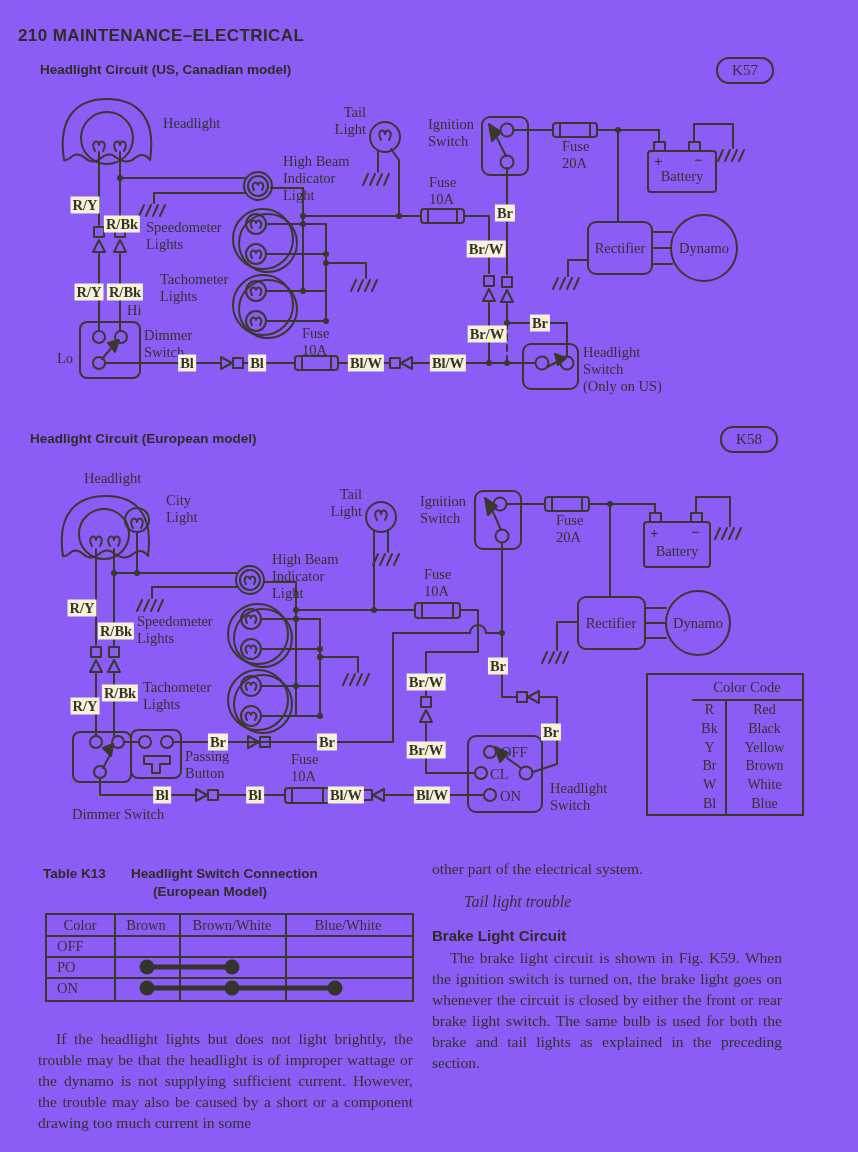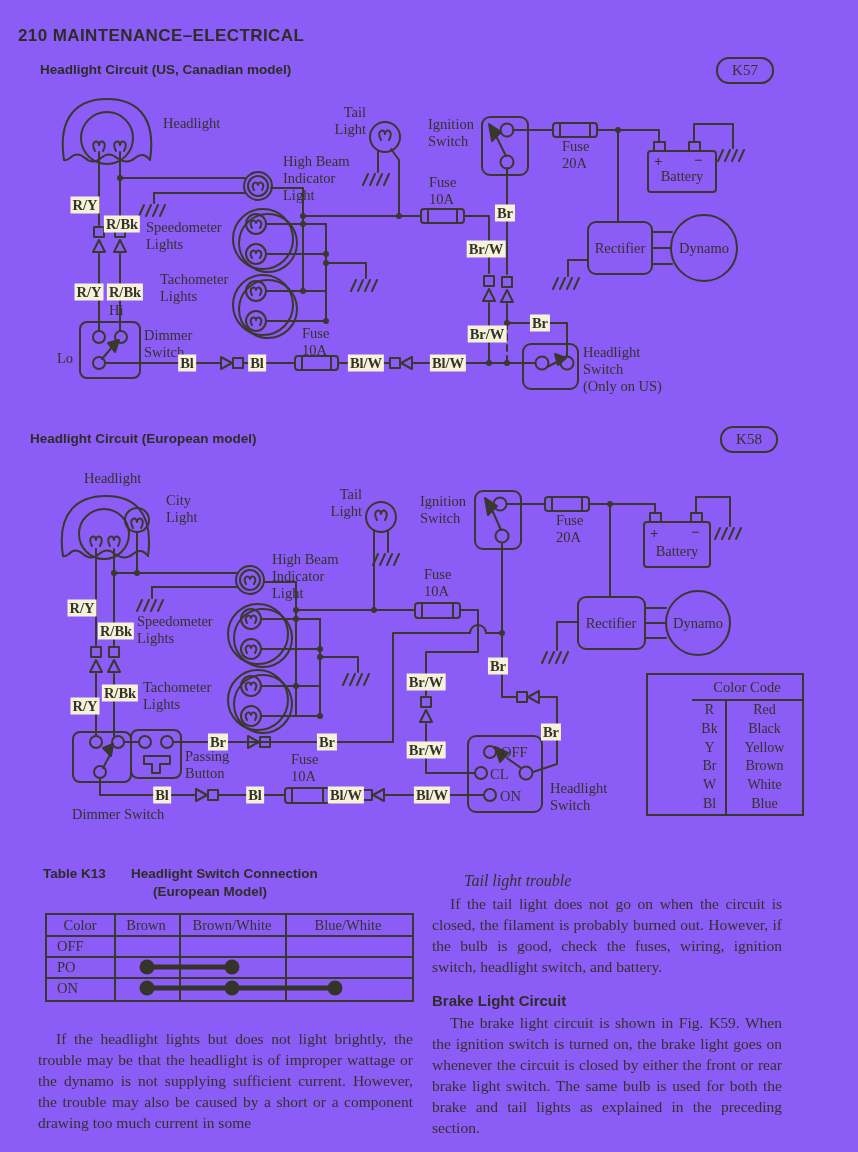--- a/index.html
+++ b/index.html
@@ -345,21 +345,21 @@
 Lights</span>
   <span class="lbl" style="left:160px;top:271px;">Tachometer
 Lights</span>
   <span class="lbl ctr" style="left:620px;top:240px;">Rectifier</span>
   <span class="lbl ctr" style="left:704px;top:240px;">Dynamo</span>
   <span class="lbl wl" style="left:85px;top:205px;">R/Y</span>
   <span class="lbl wl" style="left:122px;top:224px;">R/Bk</span>
   <span class="lbl wl" style="left:89px;top:292px;">R/Y</span>
   <span class="lbl wl" style="left:125px;top:292px;">R/Bk</span>
   <span class="lbl" style="left:57px;top:302px;margin-top:48px;">Lo</span>
-  <span class="lbl" style="left:109px;top:302px;">Hi</span>
+  <span class="lbl" style="left:127px;top:302px;">Hi</span>
   <span class="lbl" style="left:144px;top:327px;">Dimmer
 Switch</span>
   <span class="lbl" style="left:302px;top:325px;">Fuse
 10A</span>
   <span class="lbl wl" style="left:187px;top:363px;">Bl</span>
   <span class="lbl wl" style="left:257px;top:363px;">Bl</span>
   <span class="lbl wl" style="left:366px;top:363px;">Bl/W</span>
   <span class="lbl wl" style="left:448px;top:363px;">Bl/W</span>
   <span class="lbl wl" style="left:486px;top:249px;">Br/W</span>
   <span class="lbl wl" style="left:505px;top:213px;">Br</span>
@@ -475,19 +475,19 @@
     <div class="dot" style="left:100px;top:73px;"></div>
     <div class="dot" style="left:185px;top:73px;"></div>
     <div class="dot" style="left:288px;top:73px;"></div>
   </div>
 
   <div class="col" style="left:38px;top:1028px;width:375px;">
     <p class="para indent" style="margin:0;">If the headlight lights but does not light brightly, the trouble may be that the headlight is of improper wattage or the dynamo is not supplying sufficient current.  However, the trouble may also be caused by a short or a component drawing too much current in some</p>
   </div>
 
   <div class="col" style="left:432px;top:858px;width:350px;">
+    <p class="para" style="margin:0;">other part of the electrical system.</p>
     <div class="ital" style="margin-top:13px;margin-left:32px;">Tail light trouble</div>
-    <p class="para indent" style="margin:2px 0 0 0;">If the tail light does not go on when the circuit is closed, the filament is probably burned out.  However, if the bulb is good, check the fuses, wiring, ignition switch, headlight switch, and battery.</p>
     <div class="boldhead" style="margin-top:14px;">Brake Light Circuit</div>
     <p class="para indent" style="margin:2px 0 0 0;">The brake light circuit is shown in Fig. K59.  When the ignition switch is turned on, the brake light goes on whenever the circuit is closed by either the front or rear brake light switch.  The same bulb is used for both the brake and tail lights as explained in the preceding section.</p>
   </div>
 
 </div>
 
 </body></html>

